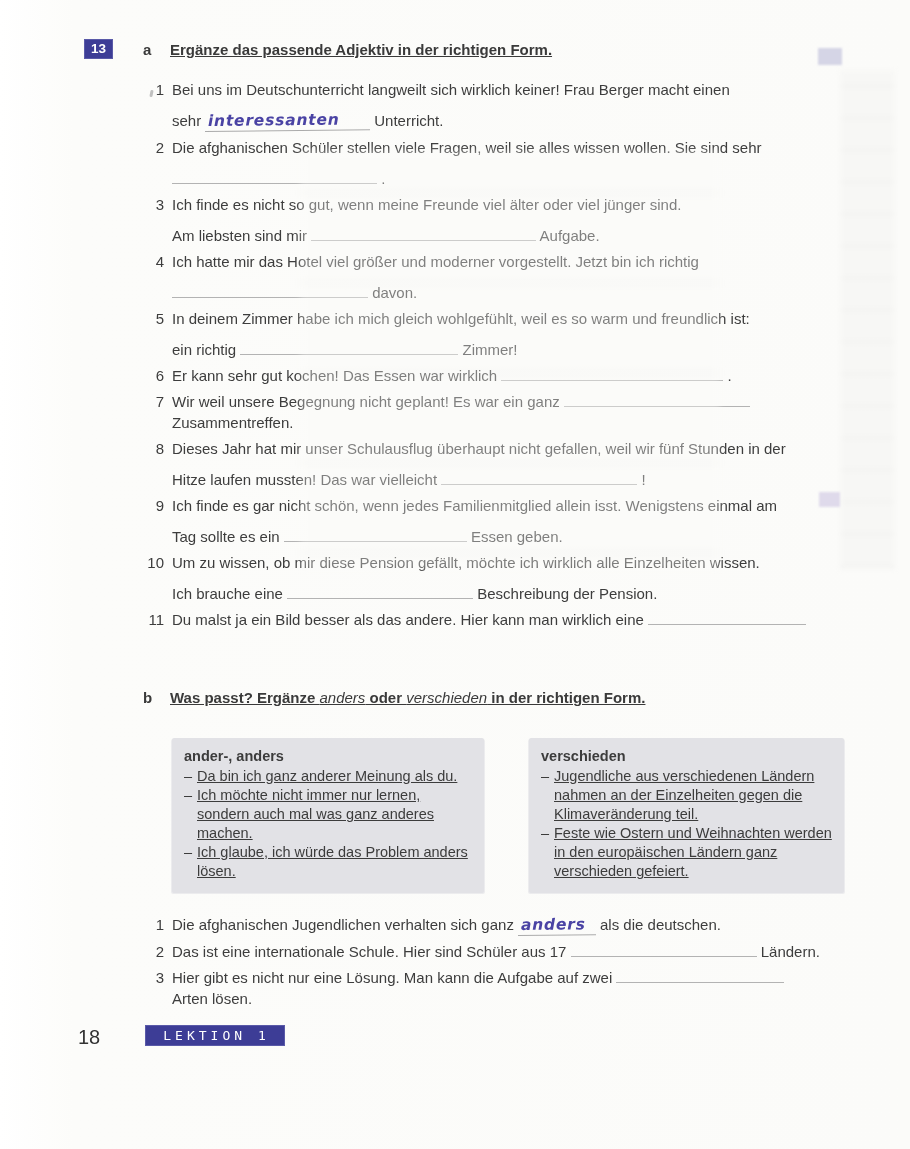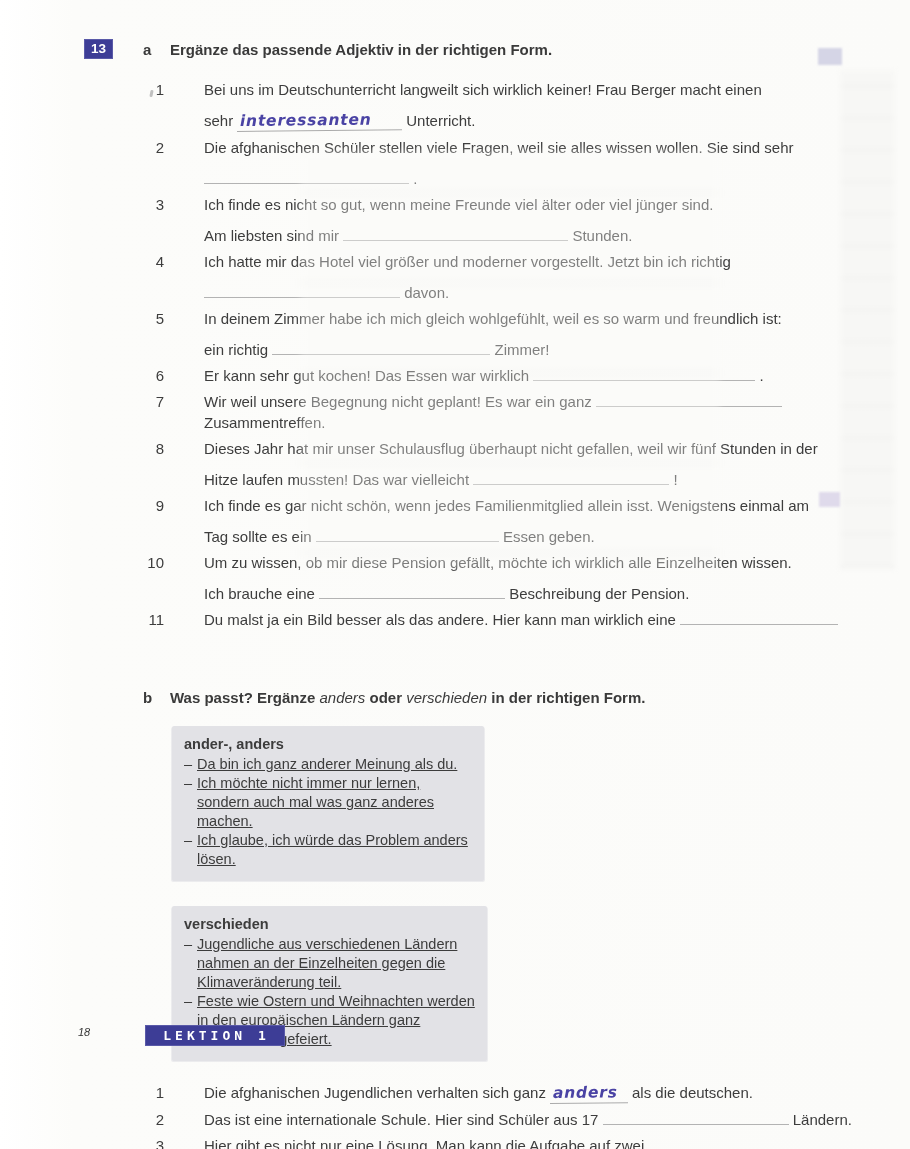--- a/index.html
+++ b/index.html
@@ -26,29 +26,29 @@
     box-shadow: 0 0 0 1px #5a5aa8 inset;
   }
 
   
   .section { position: absolute; left: 143px; width: 715px; }
   #section-a { top: 40px; }
   #section-b { top: 688px; }
 
   .sec-head { display: flex; font-weight: bold; color: #3a3a3a; font-size: 15px; line-height: 20px; }
   .sec-letter { width: 27px; flex-shrink: 0; }
-  .sec-title { flex: 1; }
+  .sec-title { flex: 1; text-decoration: underline; }
   .sec-title .it { font-style: italic; font-weight: normal; }
 
   
   .items { margin-top: 20px; }
   #section-b .items { margin-top: 22px; }
   .item { display: flex; margin-bottom: 6px; font-size: 15px; }
   .num { width: 21px; flex-shrink: 0; text-align: right; margin-right: 8px; line-height: 20px; color: #3d3d3d; }
-  .ibody { flex: 1; margin-left: 32px; }
+  .ibody { flex: 1; }
   .line { line-height: 20px; min-height: 20px; }
   .item .line + .line { margin-top: 11px; }
   .item.tight .line + .line { margin-top: 1px; }
 
   .blank {
     display: inline-block;
     height: 15px;
     border-bottom: 1px solid #b3b3b3;
     vertical-align: baseline;
   }
@@ -60,48 +60,48 @@
     font-weight: bold;
     color: #4a43a4;
     font-size: 15.5px;
     letter-spacing: 0.8px;
     padding: 0 4px 0 3px;
     transform: rotate(-0.6deg);
     transform-origin: left bottom;
   }
 
   
-  .boxes { display: flex; gap: 25px; margin-left: 29px; margin-top: 18px; flex-direction: column; }
+  .boxes { display: flex; gap: 45px; margin-left: 29px; margin-top: 30px; }
   .gbox {
     background: #e2e2e6;
     padding: 9px 12px 12px 12px;
     font-size: 14.5px; line-height: 19px;
     color: #3c3c3c;
     border-radius: 2px;
     box-shadow: 1px 1px 0 #ececee, -1px 1px 0 #ececee;
   }
   .gbox-0 { width: 312px; }
   .gbox-1 { width: 315px; }
   .gbox .gtitle { font-weight: bold; margin-bottom: 1px; }
   .bullet { display: flex; }
   .bullet .dash { width: 13px; flex-shrink: 0; }
   .bullet .btxt { flex: 1; text-decoration: underline; }
 
   
   .page-number {
     position: absolute; left: 78px; top: 1026px;
-    font-size: 11px; color: #333; font-style: italic;
+    font-size: 20px; color: #333;
   }
   .lesson-banner {
     position: absolute; left: 145px; top: 1025px;
     width: 140px; height: 21px;
     background: #3d3d96;
     color: #ffffff;
     font-family: "DejaVu Sans Mono", monospace;
-    font-weight: bold; font-size: 13px;
+    font-weight: normal; font-size: 13px;
     letter-spacing: 4px;
     text-align: center; line-height: 21px;
     text-indent: 3px;
     box-shadow: 0 0 0 1px #5a5aa8 inset;
   }
 
   
   .ghost { position: absolute; pointer-events: none; }
   .ghost-badge-1 { left: 818px; top: 48px; width: 24px; height: 17px; background: #c9c9e0; opacity: .75; filter: blur(1px); }
   .ghost-badge-2 { left: 819px; top: 492px; width: 21px; height: 15px; background: #d9d3e8; opacity: .8; filter: blur(1px); }
@@ -137,21 +137,21 @@
           <div class="num">2</div>
           <div class="ibody">
             <div class="line"><span>Die afghanischen Schüler stellen viele Fragen, weil sie alles wissen wollen. Sie sind sehr</span></div>
             <div class="line"><span class="blank" style="width: 205px;">&nbsp;</span><span> .</span></div>
           </div>
         </div>
         <div class="item">
           <div class="num">3</div>
           <div class="ibody">
             <div class="line"><span>Ich finde es nicht so gut, wenn meine Freunde viel älter oder viel jünger sind.</span></div>
-            <div class="line"><span>Am liebsten sind mir </span><span class="blank" style="width: 225px;">&nbsp;</span><span> Stunden.</span></div>
+            <div class="line"><span>Am liebsten sind mir </span><span class="blank" style="width: 225px;">&nbsp;</span><span> Aufgabe.</span></div>
           </div>
         </div>
         <div class="item">
           <div class="num">4</div>
           <div class="ibody">
             <div class="line"><span>Ich hatte mir das Hotel viel größer und moderner vorgestellt. Jetzt bin ich richtig</span></div>
             <div class="line"><span class="blank" style="width: 196px;">&nbsp;</span><span> davon.</span></div>
           </div>
         </div>
         <div class="item">

